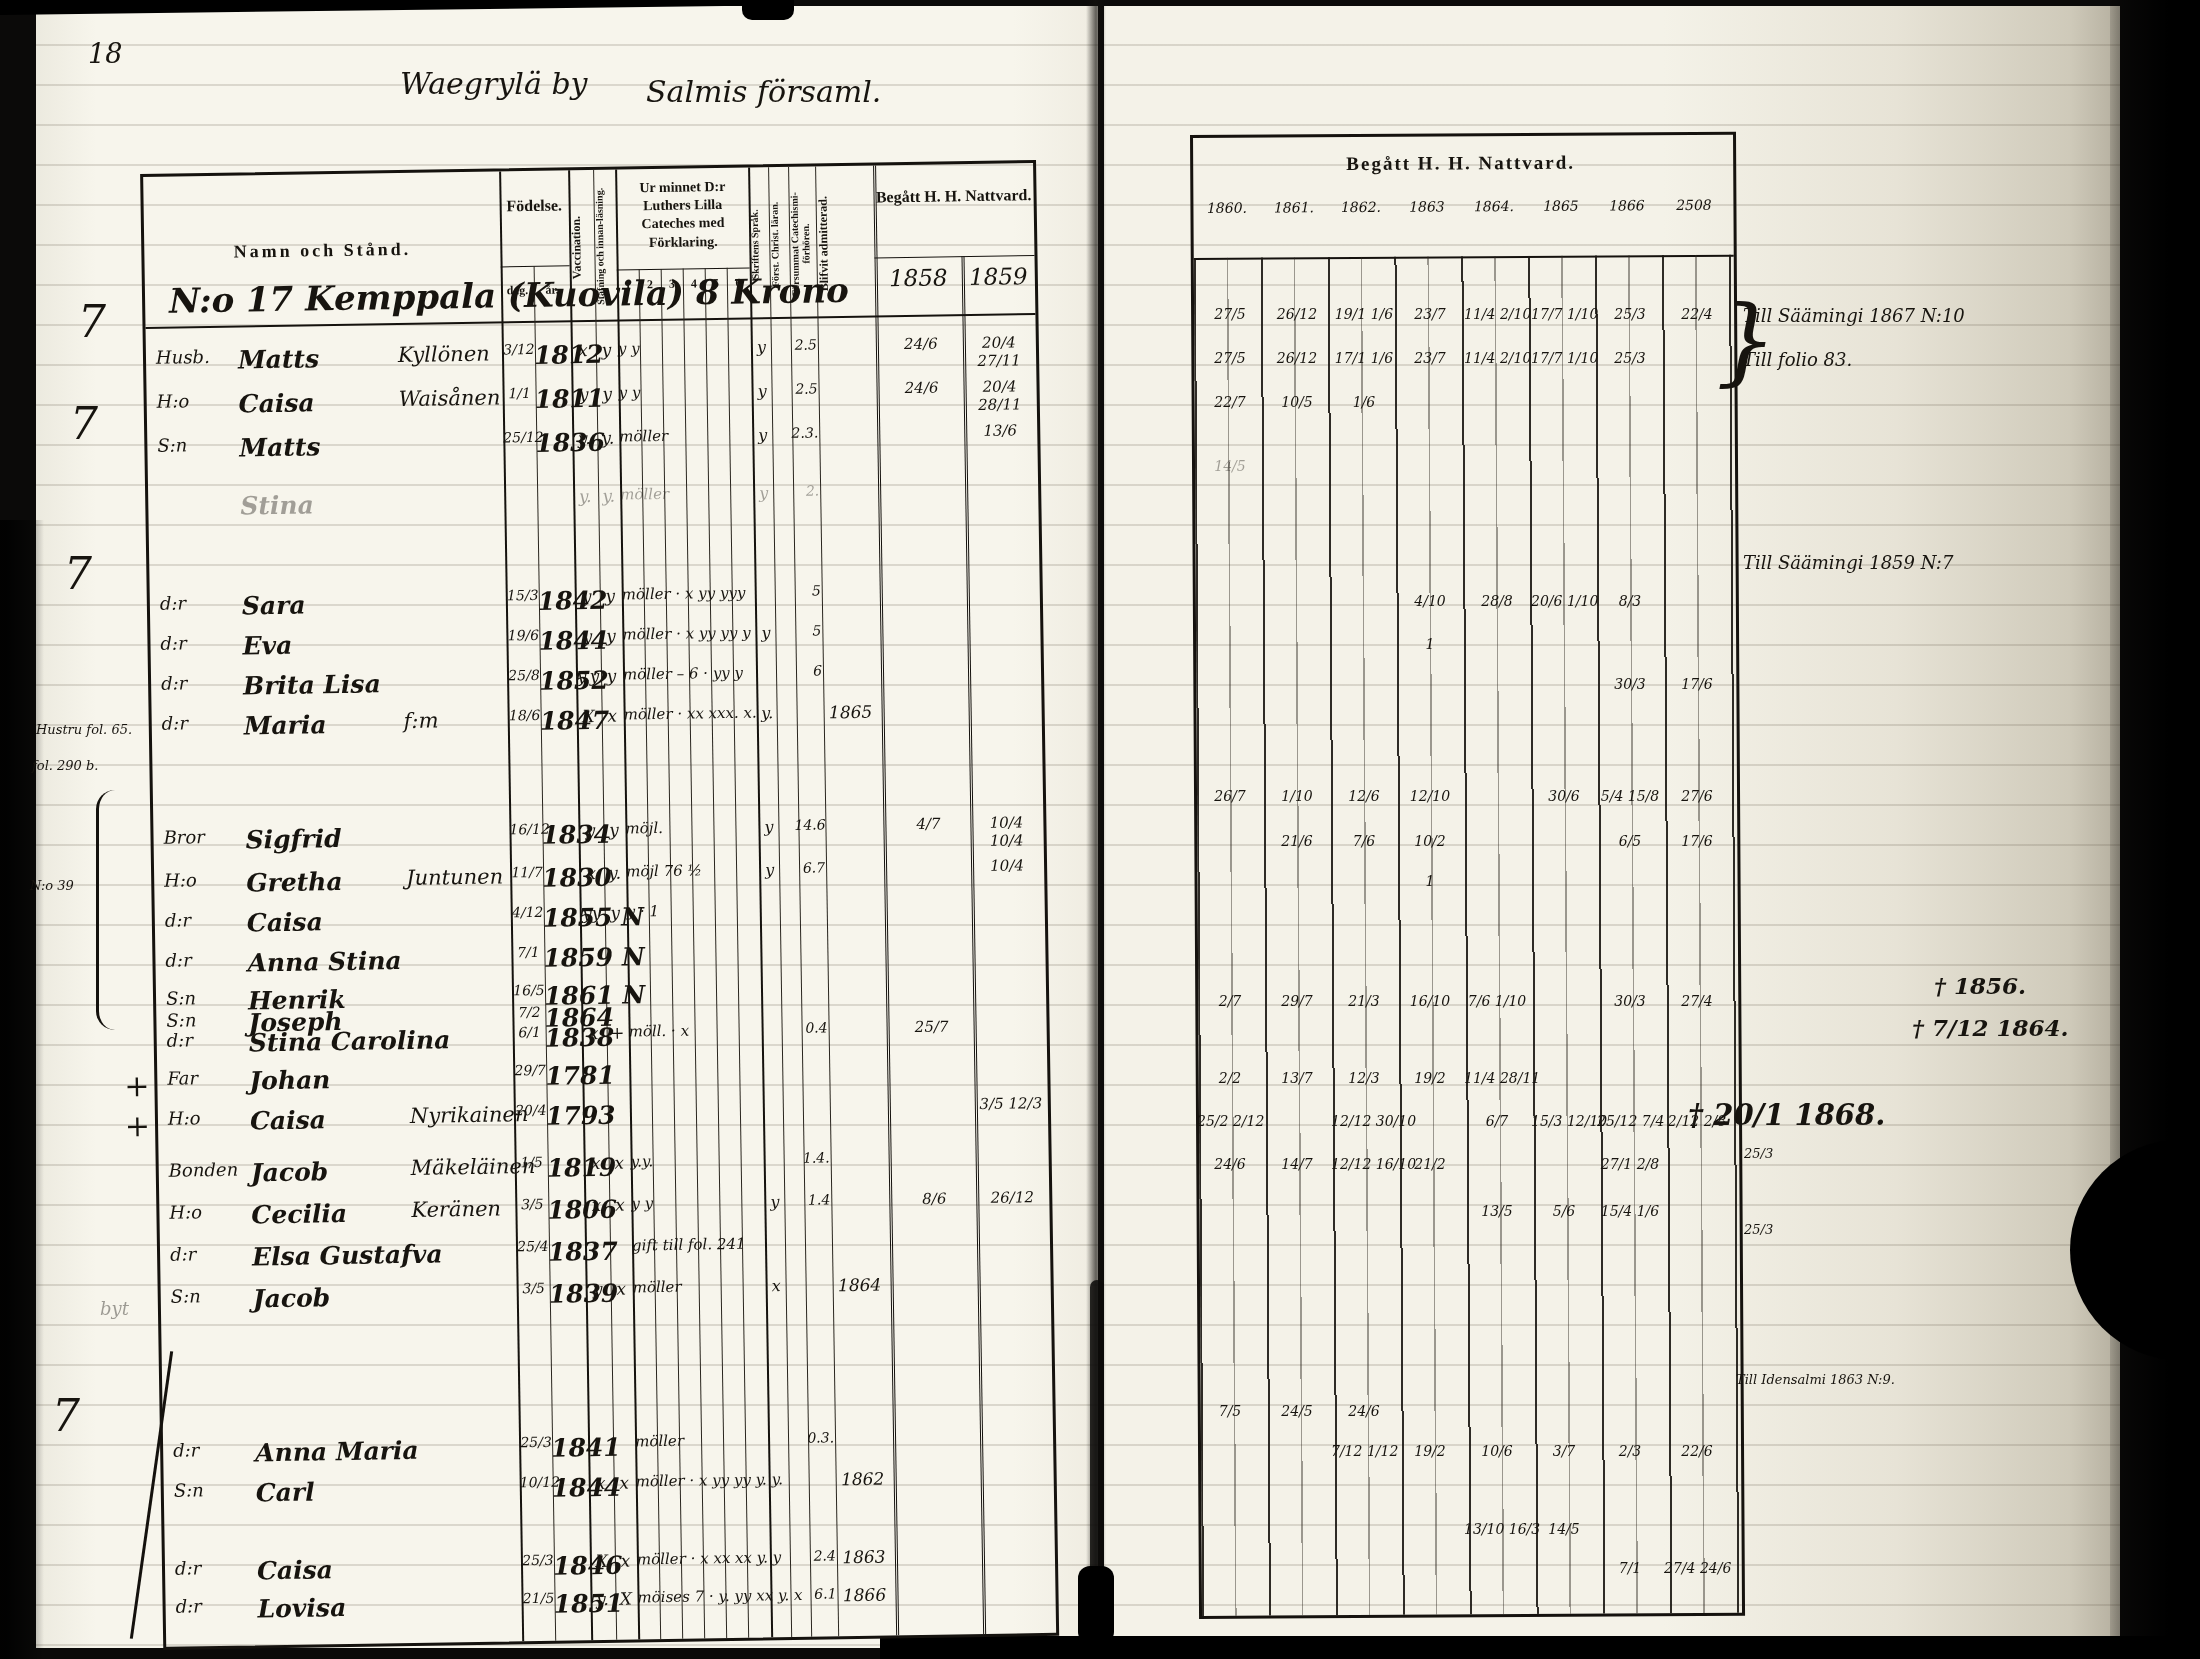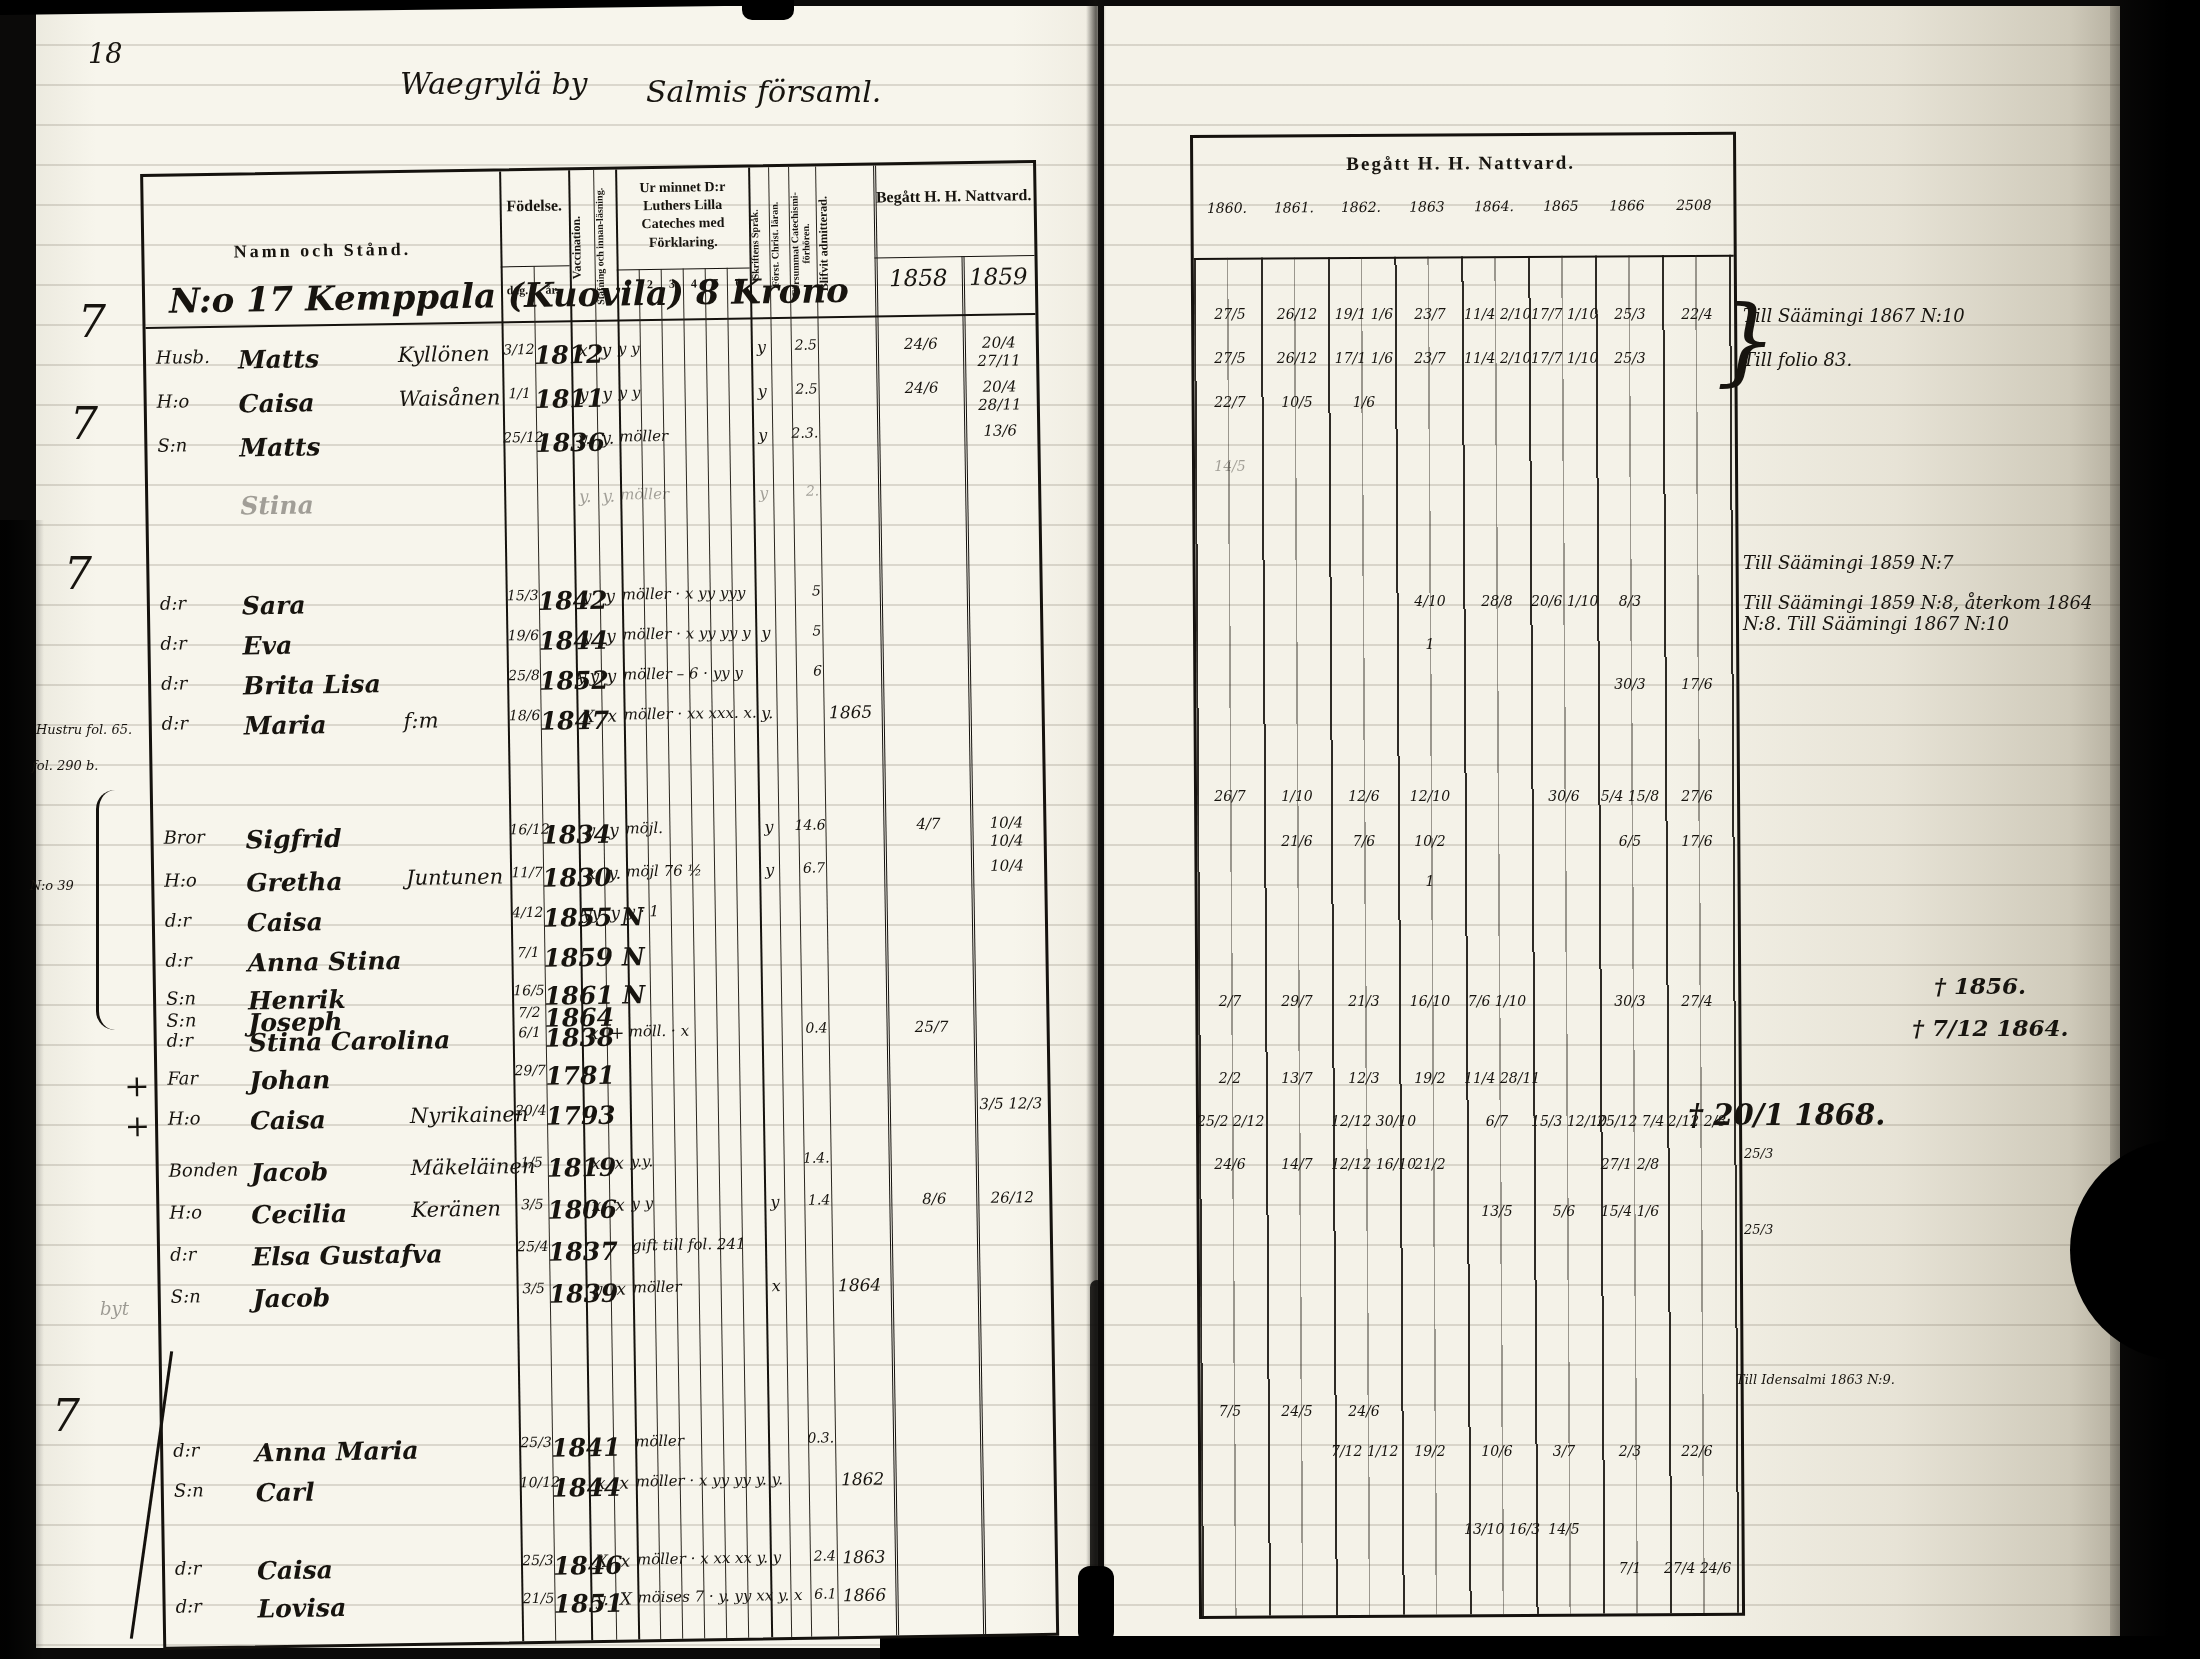--- a/index.html
+++ b/index.html
@@ -677,21 +677,20 @@
 
       <div class="rrow hw" style="top: 593px;">
         <span class="yc yc0"></span>
         <span class="yc yc1"></span>
         <span class="yc yc2"></span>
         <span class="yc yc3">4/10</span>
         <span class="yc yc4">28/8</span>
         <span class="yc yc5">20/6 1/10</span>
         <span class="yc yc6">8/3</span>
         <span class="yc yc7"></span>
-        <span class="cnote">Till Säämingi 1859 N:8, återkom 1864 N:8. Till Säämingi 1867 N:10</span>
       </div>
 
       <div class="rrow hw" style="top: 636px;">
         <span class="yc yc0"></span>
         <span class="yc yc1"></span>
         <span class="yc yc2"></span>
         <span class="yc yc3">1</span>
         <span class="yc yc4"></span>
         <span class="yc yc5"></span>
         <span class="yc yc6"></span>

